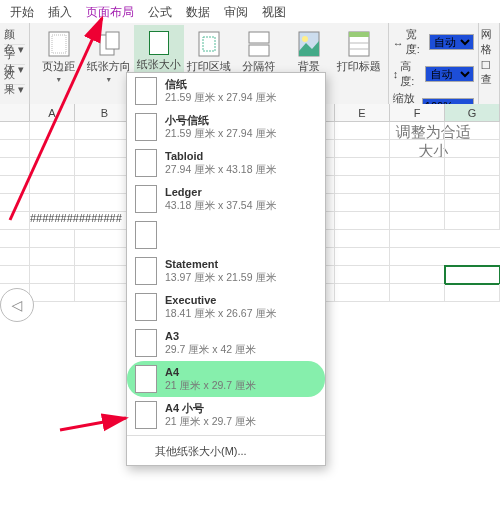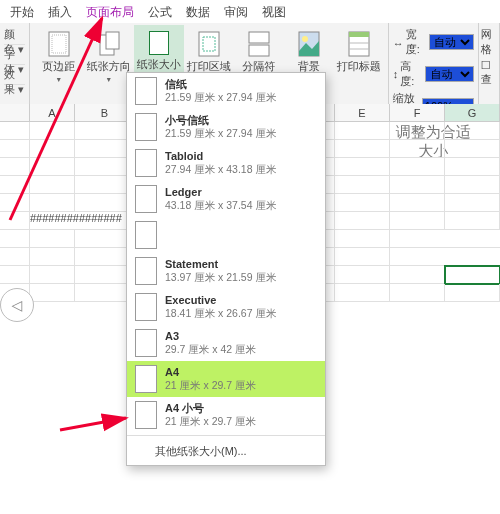--- a/index.html
+++ b/index.html
@@ -22,21 +22,21 @@
   .grp-scale select, .grp-scale input { font-size: 11px; width: 52px; border: 1px solid #aaa; background: #1d4ed8; }
   .grp-caption { color: #777; font-size: 15px; margin-top: auto; padding-bottom: 0; text-align: center; width: 100%; }
   .grid { position: absolute; left: 0; top: 104px; right: 0; bottom: 0; }
   .colheads { display: flex; height: 18px; background: #f7f7f7; border-bottom: 1px solid #ccc; }
   .ch { border-right: 1px solid #ccc; text-align: center; font-size: 11px; color: #444; line-height: 18px; }
   .rows { }
   .row { display: flex; height: 18px; border-bottom: 1px solid #e0e0e0; }
   .cell { border-right: 1px solid #e0e0e0; height: 18px; font-size: 11px; overflow: hidden; white-space: nowrap; }
   .dropdown { position: absolute; left: 126px; top: 72px; width: 200px; background: #fff; border: 1px solid #bdbdbd; box-shadow: 2px 4px 10px rgba(0,0,0,0.25); z-index: 10; }
   .dd-item { display: flex; align-items: center; gap: 8px; padding: 4px 8px; cursor: pointer; }
-  .dd-item.sel { background: #bef264; }
+  .dd-item.sel { background: #86efac; border-radius: 17px; }
   .dd-thumb { width: 22px; height: 28px; border: 1px solid #999; background: #fff; flex: none; }
   .dd-text { display: flex; flex-direction: column; line-height: 1.2; }
   .dd-name { font-weight: bold; font-size: 11px; color: #333; }
   .dd-dim { font-size: 10.5px; color: #777; }
   .dd-sep { border-top: 1px solid #ddd; margin: 2px 0; }
   .dd-more { padding: 6px 28px; font-size: 11px; cursor: pointer; }
   svg.annot { position: absolute; left: 0; top: 0; pointer-events: none; z-index: 20; }
   .nav-circle { position: absolute; left: 0; top: 288px; width: 34px; height: 34px; border: 1px solid #bbb; border-radius: 50%; display: flex; align-items: center; justify-content: center; color: #888; font-size: 14px; background: #fff; z-index: 2; }
   .grid-chk { font-size: 11px; display:flex; flex-direction:column; gap:2px; padding:4px 2px;}
 </style>

